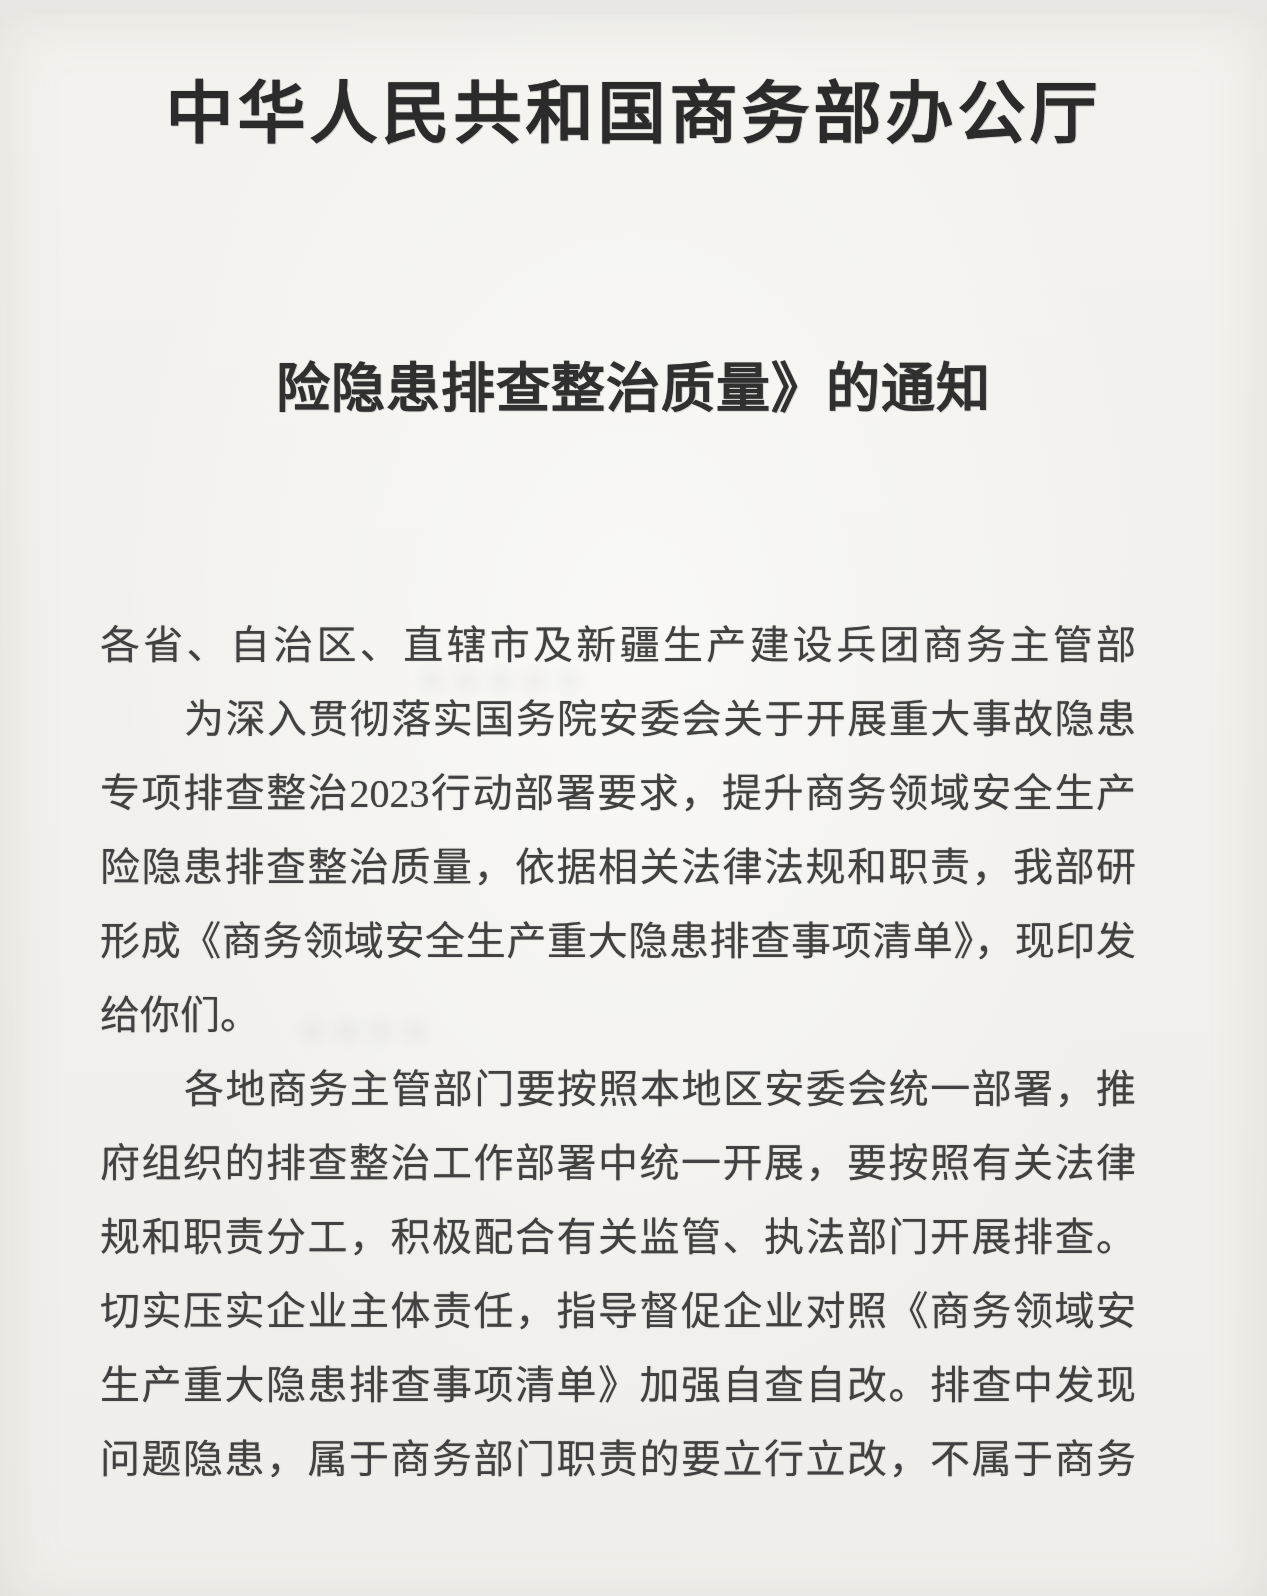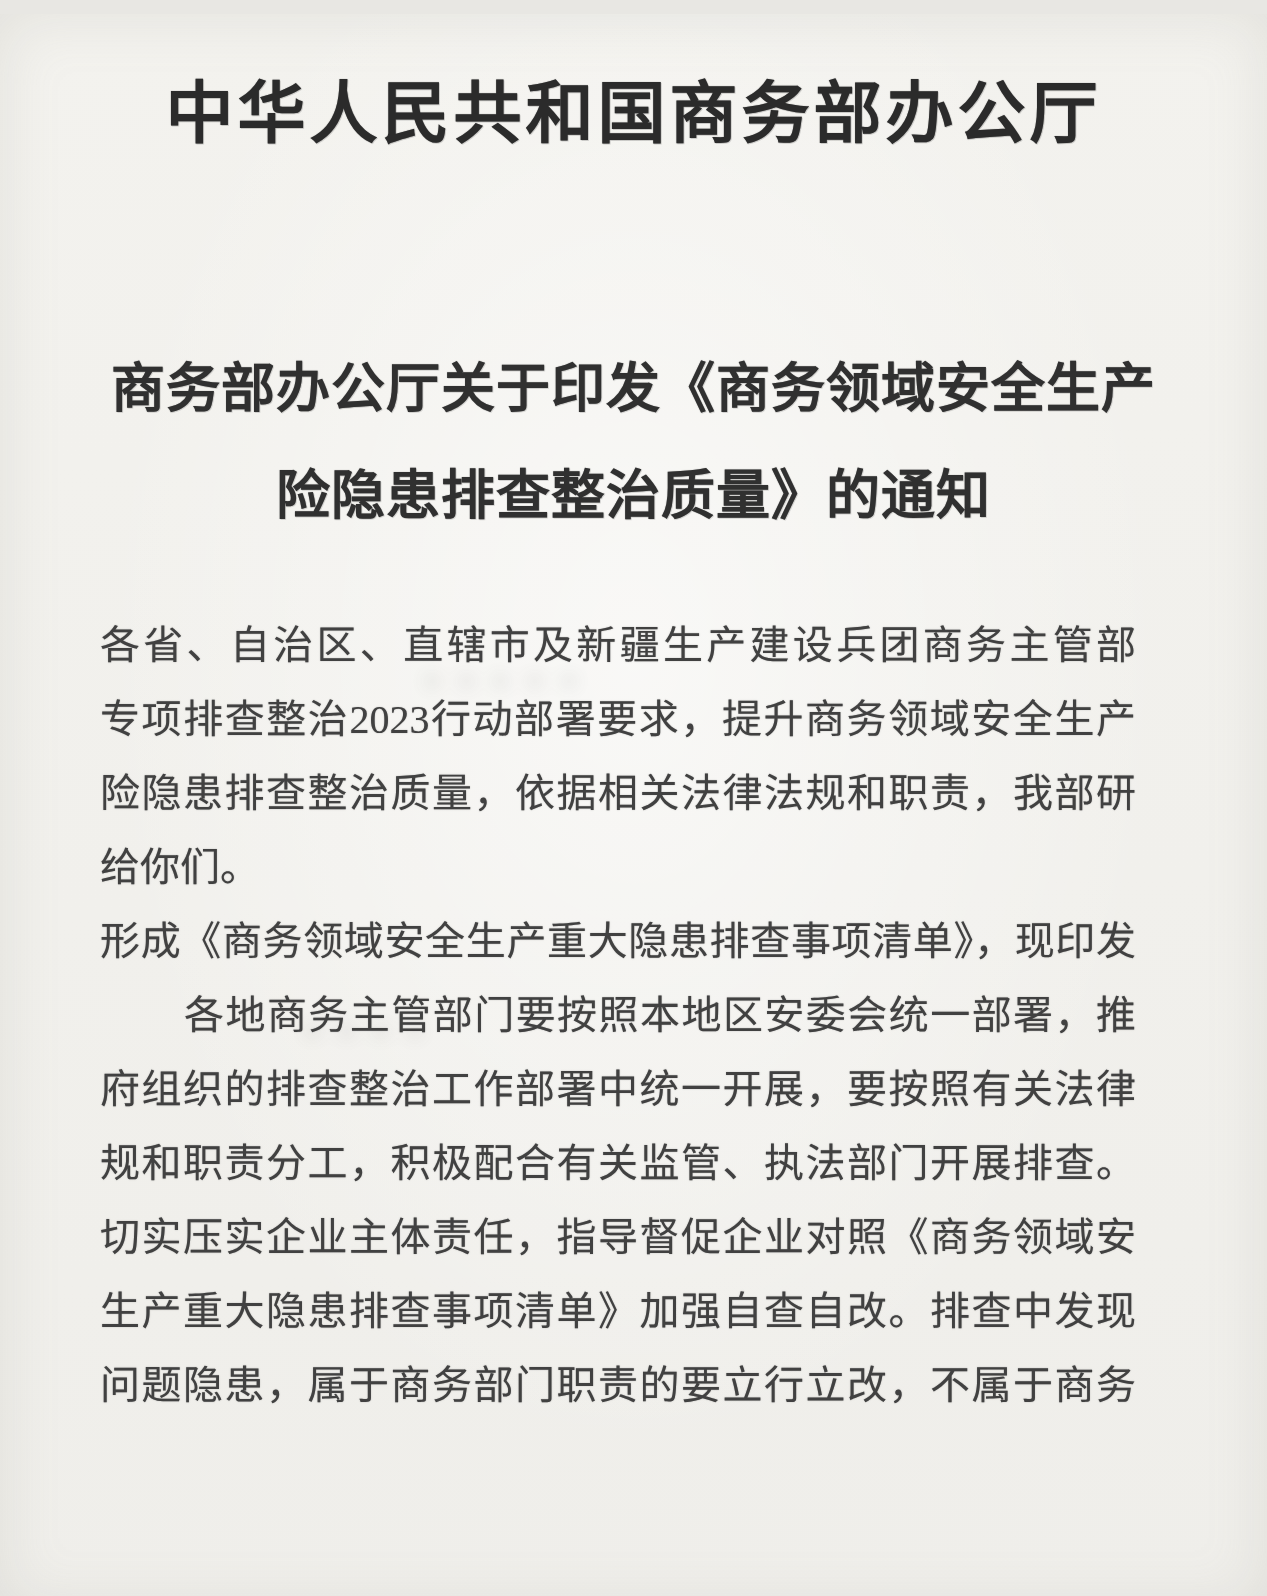--- a/index.html
+++ b/index.html
@@ -101,30 +101,30 @@
 
 <div class="page">
 
   <div class="ghost ghost-1">■■■■■</div>
   <div class="ghost ghost-2">■■■■</div>
 
   <div class="org-header">中华人民共和国商务部办公厅</div>
 
 
   <div class="doc-title">
-    <div>商务部办公厅关于印发《商务领域安全生产</div>
     <div>险隐患排查整治质量》的通知</div>
   </div>
 
   <div class="doc-body">
     <div class="body-line justify">各省、自治区、直辖市及新疆生产建设兵团商务主管部门：</div>
+    <div class="body-line justify indent">为深入贯彻落实国务院安委会关于开展重大事故隐患</div>
     <div class="body-line justify">专项排查整治2023行动部署要求，提升商务领域安全生产风</div>
     <div class="body-line justify">险隐患排查整治质量，依据相关法律法规和职责，我部研究</div>
+    <div class="body-line justify">形成《商务领域安全生产重大隐患排查事项清单》，现印发</div>
     <div class="body-line">给你们。</div>
-    <div class="body-line justify">形成《商务领域安全生产重大隐患排查事项清单》，现印发</div>
     <div class="body-line justify indent">各地商务主管部门要按照本地区安委会统一部署，推动</div>
     <div class="body-line justify">府组织的排查整治工作部署中统一开展，要按照有关法律法</div>
     <div class="body-line justify">规和职责分工，积极配合有关监管、执法部门开展排查。要</div>
     <div class="body-line justify">切实压实企业主体责任，指导督促企业对照《商务领域安全</div>
     <div class="body-line justify">生产重大隐患排查事项清单》加强自查自改。排查中发现的</div>
     <div class="body-line justify">问题隐患，属于商务部门职责的要立行立改，不属于商务部</div>
   </div>
 
 </div>
 

